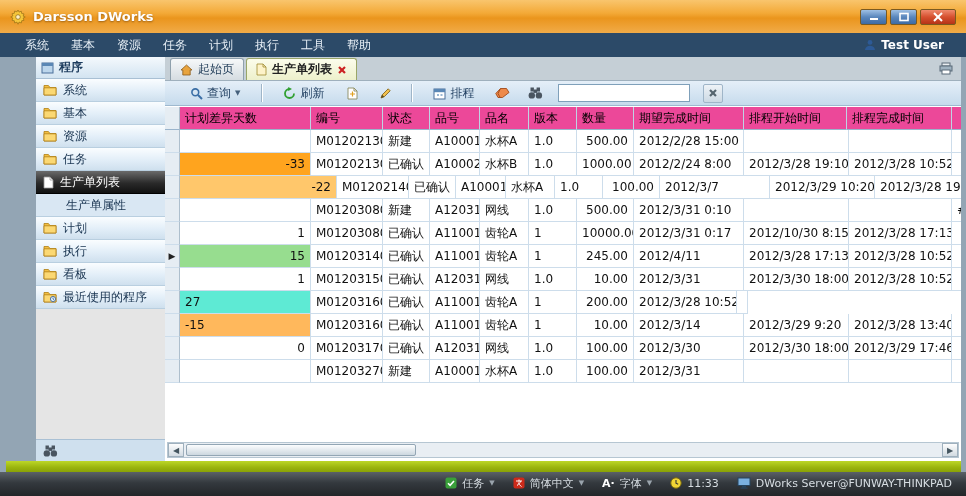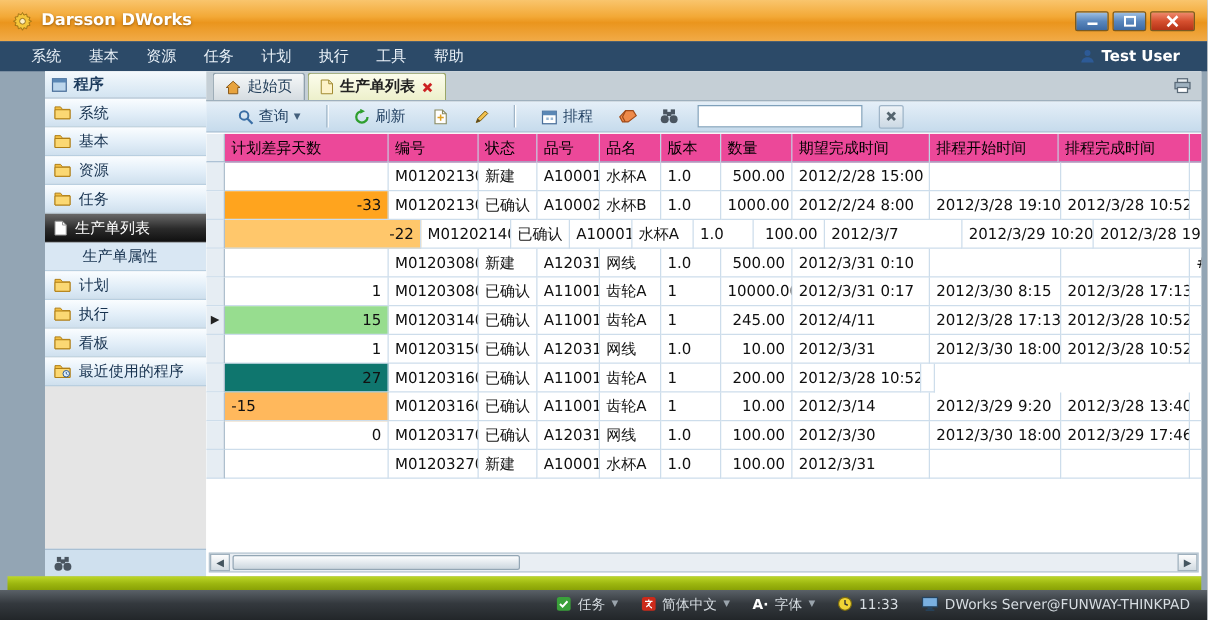--- a/index.html
+++ b/index.html
@@ -438,21 +438,21 @@
           <div class="grow">
             <div class="gsel"></div>
             <div class="gcell" style="width: 131px; text-align: right;">1</div>
             <div class="gcell" style="width: 72px; text-align: left;">M012030802</div>
             <div class="gcell" style="width: 47px; text-align: left;">已确认</div>
             <div class="gcell" style="width: 50px; text-align: left;">A11001</div>
             <div class="gcell" style="width: 49px; text-align: left;">齿轮A</div>
             <div class="gcell" style="width: 48px; text-align: left;">1</div>
             <div class="gcell" style="width: 57px; text-align: right;">10000.00</div>
             <div class="gcell" style="width: 110px; text-align: left;">2012/3/31 0:17</div>
-            <div class="gcell" style="width: 105px; text-align: left;">2012/3/30 8:15</div>
+            <div class="gcell" style="width: 105px; text-align: left;">2012/10/30 8:15</div>
             <div class="gcell" style="width: 103px; text-align: left;">2012/3/28 17:13</div>
             <div class="gcell" style="width: 9px; text-align: left;"></div>
           </div>
           <div class="grow">
             <div class="gsel">▶</div>
             <div class="gcell" style="width: 131px; text-align: right; background: rgb(151, 221, 143);">15</div>
             <div class="gcell" style="width: 72px; text-align: left;">M012031402</div>
             <div class="gcell" style="width: 47px; text-align: left;">已确认</div>
             <div class="gcell" style="width: 50px; text-align: left;">A11001</div>
             <div class="gcell" style="width: 49px; text-align: left;">齿轮A</div>
@@ -472,21 +472,21 @@
             <div class="gcell" style="width: 49px; text-align: left;">网线</div>
             <div class="gcell" style="width: 48px; text-align: left;">1.0</div>
             <div class="gcell" style="width: 57px; text-align: right;">10.00</div>
             <div class="gcell" style="width: 110px; text-align: left;">2012/3/31</div>
             <div class="gcell" style="width: 105px; text-align: left;">2012/3/30 18:00</div>
             <div class="gcell" style="width: 103px; text-align: left;">2012/3/28 10:52</div>
             <div class="gcell" style="width: 9px; text-align: left;"></div>
           </div>
           <div class="grow">
             <div class="gsel"></div>
-            <div class="gcell" style="width: 131px; text-align: right; background: #0f766e;">27</div>
+            <div class="gcell" style="width: 131px; background: #5eead4;">27</div>
             <div class="gcell" style="width: 72px; text-align: left;">M012031601</div>
             <div class="gcell" style="width: 47px; text-align: left;">已确认</div>
             <div class="gcell" style="width: 50px; text-align: left;">A11001</div>
             <div class="gcell" style="width: 49px; text-align: left;">齿轮A</div>
             <div class="gcell" style="width: 48px; text-align: left;">1</div>
             <div class="gcell" style="width: 57px; text-align: right;">200.00</div>
             <div class="gcell" style="width: 103px; text-align: left;">2012/3/28 10:52</div>
             <div class="gcell" style="width: 9px; text-align: left;"></div>
           </div>
           <div class="grow">

